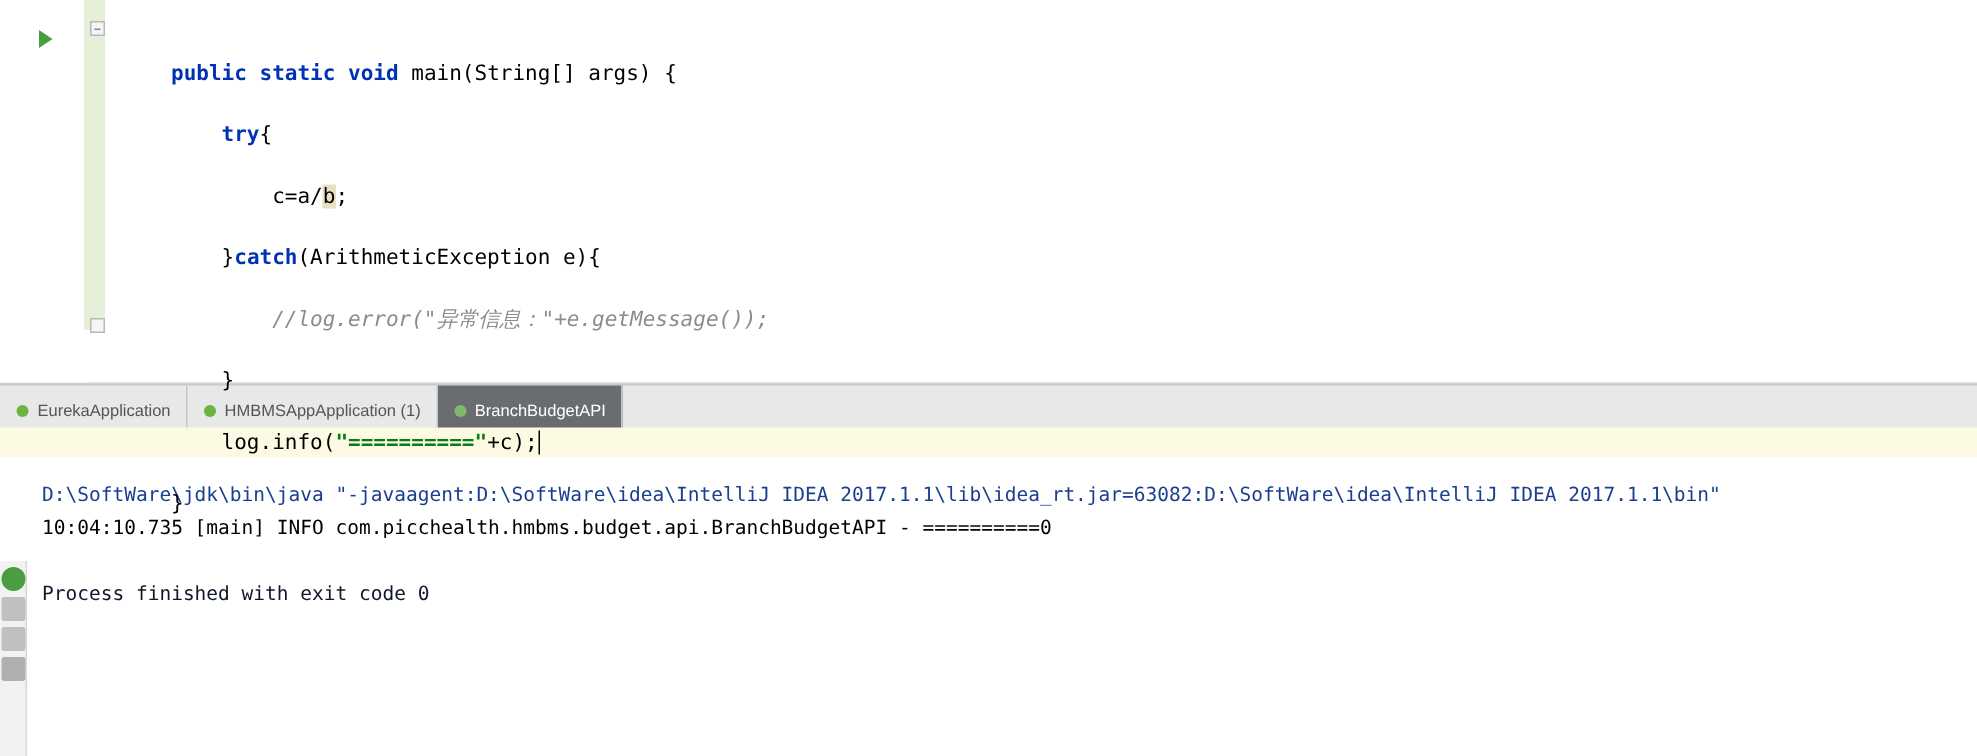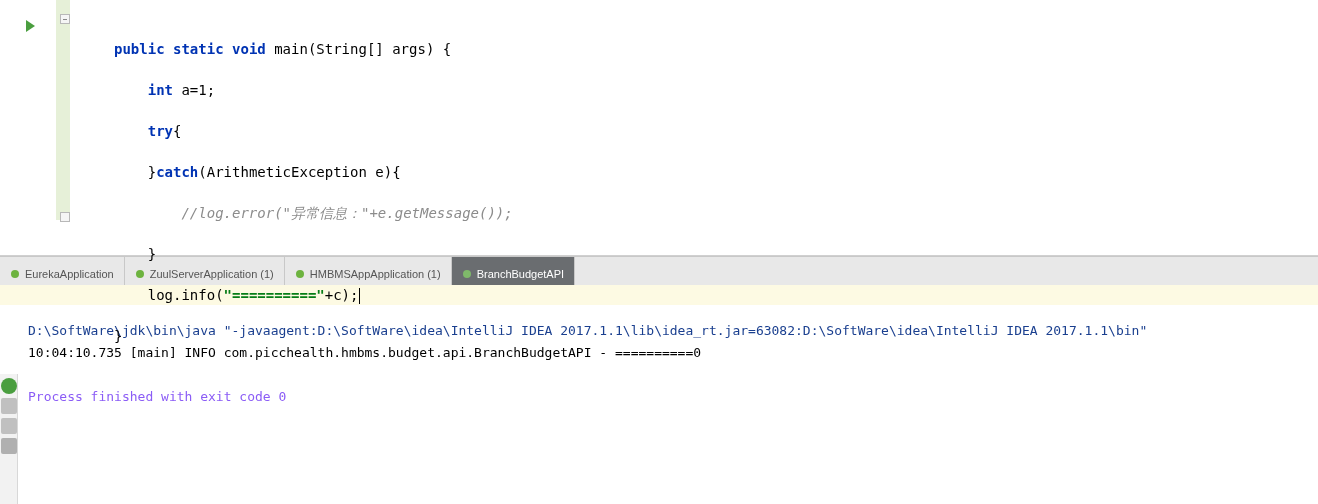--- a/index.html
+++ b/index.html
@@ -23,69 +23,61 @@
   .code-line.current::before { content:""; position:absolute; left:-114px; top:0; height:100%; width:114px; background:#fdfae3; }
   .code-line.current::after { content:""; position:absolute; right:0; top:0; height:100%; width:0; }
   .caret { display:inline-block; width:1px; height:16px; background:#000; vertical-align:middle; margin-left:1px; }
   .tabs { display:flex; height:36px; background:#e8e8e8; border-top:1px solid #c8c8c8; border-bottom:1px solid #c8c8c8; align-items:stretch; font-family: "Segoe UI", Arial, sans-serif; font-size:11px; }
   .tab { display:flex; align-items:center; padding:0 10px; border-right:1px solid #c8c8c8; color:#555; gap:5px; cursor:default; }
   .tab.active { background:#6a6d70; color:#fff;text-align:right; }
   .tab-icon { width:10px; height:10px; display:inline-block; }
   .tab-icon svg { width:10px; height:10px; display:block; }
   .console { padding: 6px 0 0 28px; font-family:"Consolas","Monaco",monospace; font-size:13px; line-height:22px; color:#000; white-space:pre; overflow:hidden; }
   .console .path { color:#1a3f8f; }
-  .console .exit { color:#8b5cf6; }
+  .console .exit { color:#0f172a; }
   .left-toolbar { position:absolute; left:0; top:374px; width:18px; height:130px; background:#f2f2f2; border-right:1px solid #d8d8d8; }
   .tool-btn { width:16px; height:16px; margin:4px auto; background:#d0d0d0; border-radius:2px; }
   .tool-btn.green { background: #4a9e3f; border-radius:50%; }
   .tool-btn.sq { background:#c0c0c0; }
   .tool-btn.gear { background:#b0b0b0; }
 </style>
 </head>
 <body>
 
 <div class="editor-area">
   <div class="gutter">
     <div class="gutter-strip"></div>
     <div class="run-icon"></div>
     <div class="fold-top"></div>
     <div class="fold-bottom"></div>
   </div>
   <div class="code">
 <div class="code-line"><span class="kw">public</span> <span class="kw">static</span> <span class="kw">void</span><span> main(String[] args) {</span></div>
-<div class="code-line">    <span class="kw">int</span><span> a=1;</span></div>
 <div class="code-line">    <span class="kw">try</span><span>{</span></div>
+<div class="code-line">        <span>c=a/</span><span class="hl">b</span><span>;</span></div>
 <div class="code-line">    <span>}</span><span class="kw">catch</span><span>(ArithmeticException e){</span></div>
 <div class="code-line">        <span class="cmt">//log.error("异常信息："+e.getMessage());</span></div>
 <div class="code-line">    <span>}</span></div>
 <div class="code-line current">    <span class="ital">log</span><span>.info(</span><span class="str">"=========="</span><span>+c);</span><span class="caret"></span></div>
 <div class="code-line"><span>}</span></div>
 <div class="code-line"> </div>
 
 
 
   </div>
 </div>
 
 <div class="tabs">
   <div class="tab">
     <span class="tab-icon">
         <svg viewBox="0 0 10 10">
           <circle cx="5" cy="5" r="4" fill="#6db33f"></circle>
         </svg>
       </span>
     <span>EurekaApplication</span>
-  </div>
-  <div class="tab">
-    <span class="tab-icon">
-        <svg viewBox="0 0 10 10">
-          <circle cx="5" cy="5" r="4" fill="#6db33f"></circle>
-        </svg>
-      </span>
-    <span>ZuulServerApplication (1)</span>
   </div>
   <div class="tab">
     <span class="tab-icon">
         <svg viewBox="0 0 10 10">
           <circle cx="5" cy="5" r="4" fill="#6db33f"></circle>
         </svg>
       </span>
     <span>HMBMSAppApplication (1)</span>
   </div>
   <div class="tab active">

